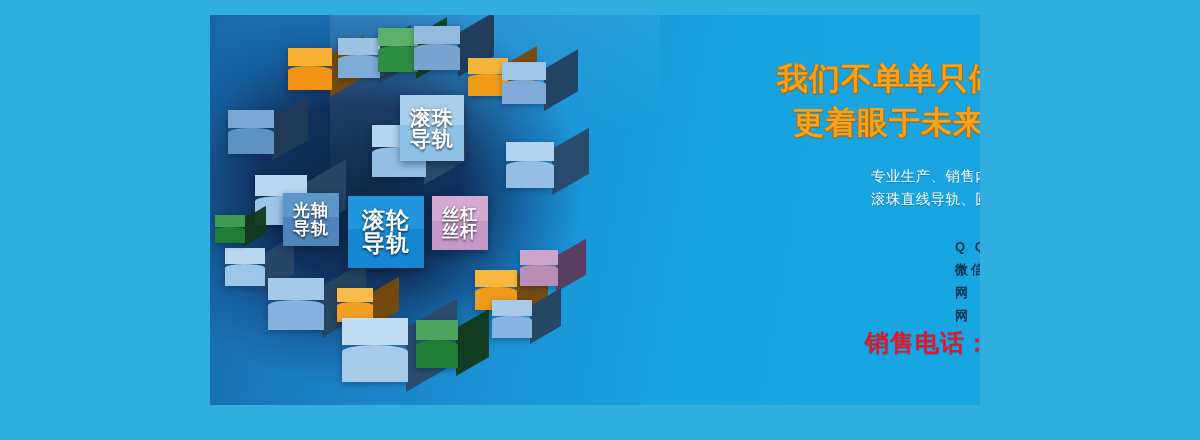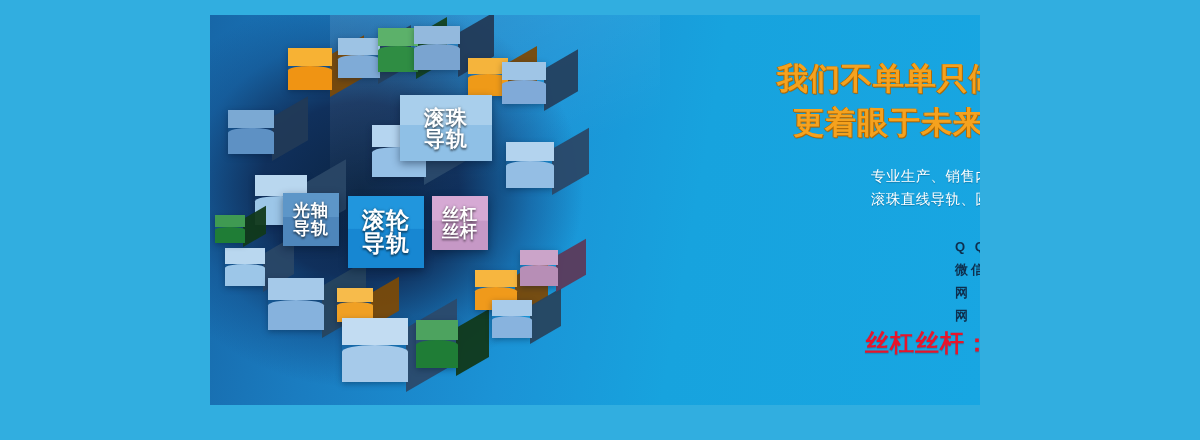--- a/index.html
+++ b/index.html
@@ -167,21 +167,21 @@
           <div class="top" style="background: linear-gradient(rgb(203, 164, 201), rgb(203, 164, 201));"></div>
           <div class="bot" style="background: linear-gradient(rgb(183, 142, 182), rgb(183, 142, 182)); border-top-left-radius: 60% 22%; border-top-right-radius: 60% 22%;"></div>
         </div>
         <div class="cube" style="left: 5px; top: 200px; width: 30px; height: 28px; box-shadow: rgba(0, 20, 45, 0.35) 0px 2px 6px;">
           <div style="position: absolute; left: 28px; top: 4px; width: 23px; height: 28px; background: rgb(17, 57, 26); transform: skewY(-30deg); transform-origin: left top; opacity: 0.95;"></div>
           <div class="top" style="background: linear-gradient(rgb(63, 154, 82), rgb(63, 154, 82));"></div>
           <div class="bot" style="background: linear-gradient(rgb(31, 125, 54), rgb(31, 125, 54)); border-top-left-radius: 60% 22%; border-top-right-radius: 60% 22%;"></div>
         </div>
       </div>
     <div id="label-layer">
-        <div class="labelbox" style="left: 190px; top: 80px; width: 92px; height: 66px; font-size: 21px; background: linear-gradient(rgb(169, 207, 236) 0%, rgb(169, 207, 236) 45%, rgb(143, 192, 230) 46%, rgb(143, 192, 230) 100%); box-shadow: rgba(0, 20, 45, 0.45) 0px 3px 8px;">
+        <div class="labelbox" style="left: 190px; top: 80px; width: 64px; height: 66px; font-size: 21px; background: linear-gradient(rgb(169, 207, 236) 0%, rgb(169, 207, 236) 45%, rgb(143, 192, 230) 46%, rgb(143, 192, 230) 100%); box-shadow: rgba(0, 20, 45, 0.45) 0px 3px 8px;">
           <span>滚珠</span>
           <span>导轨</span>
         </div>
         <div class="labelbox" style="left: 73px; top: 178px; width: 56px; height: 53px; font-size: 17px; background: linear-gradient(rgb(93, 150, 200) 0%, rgb(93, 150, 200) 45%, rgb(78, 134, 187) 46%, rgb(78, 134, 187) 100%); box-shadow: rgba(0, 20, 45, 0.45) 0px 3px 8px;">
           <span>光轴</span>
           <span>导轨</span>
         </div>
         <div class="labelbox" style="left: 138px; top: 181px; width: 76px; height: 72px; font-size: 23px; background: linear-gradient(rgb(33, 150, 221) 0%, rgb(33, 150, 221) 45%, rgb(23, 135, 210) 46%, rgb(23, 135, 210) 100%); box-shadow: rgba(0, 20, 45, 0.45) 0px 3px 8px;">
           <span>滚轮</span>
           <span>导轨</span>
@@ -212,17 +212,17 @@
         </div>
         <div class="crow">
           <span class="clabel">网　址：</span>
         </div>
         <div class="crow">
           <span class="clabel">网　址：</span>
         </div>
       </div>
 
     <div id="phone">
-      <span class="plabel">丝杠丝杆：</span>
+      <span class="plabel">销售电话：</span>
     </div>
   </div>
 
 </div>
 
 </body></html>

